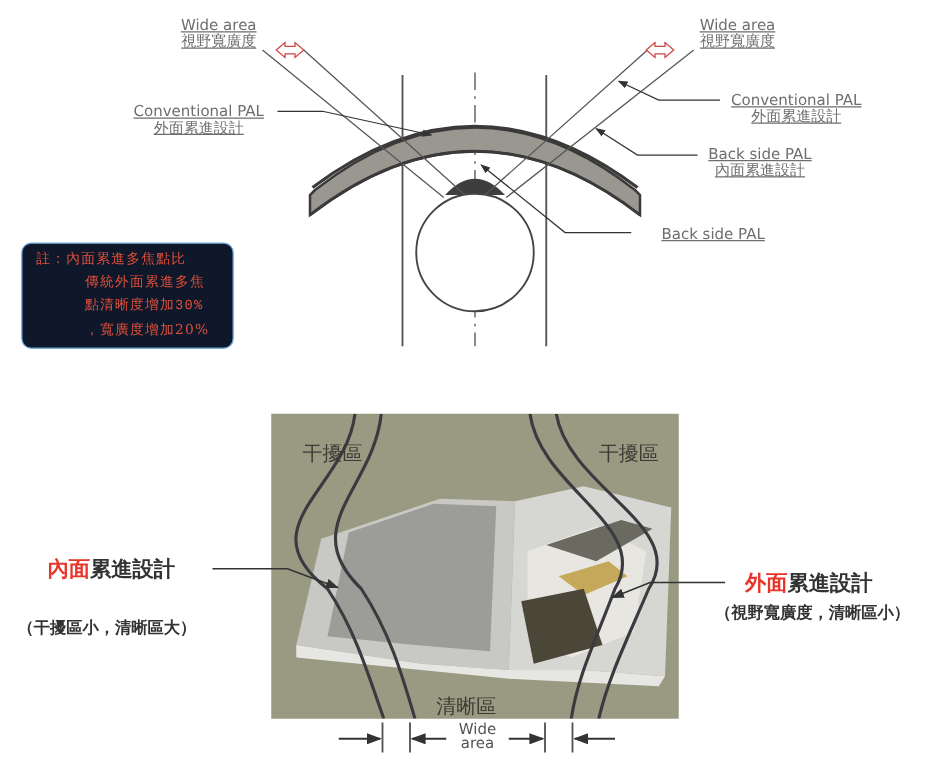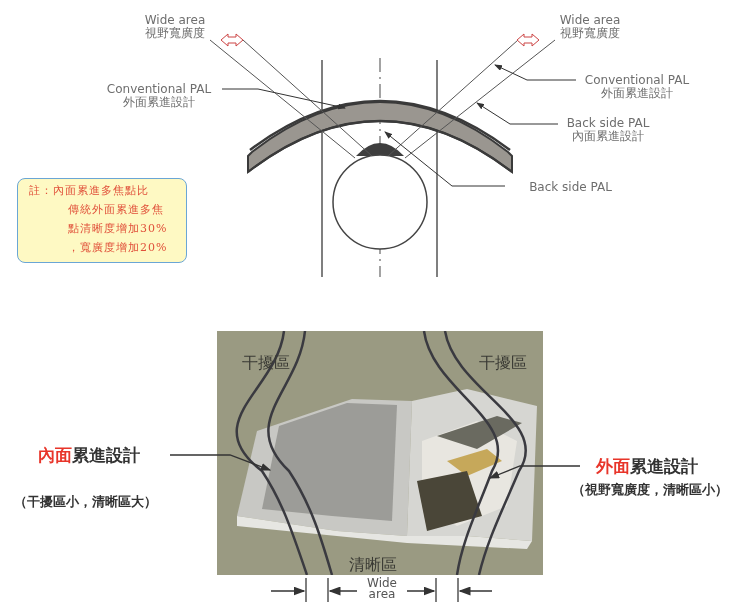--- a/index.html
+++ b/index.html
@@ -1,22 +1,22 @@
 <!DOCTYPE html>
 <html><head>
 <meta charset="utf-8">
 <style>
   html, body { margin: 0; padding: 0; background: #ffffff; }
   body { width: 750px; height: 608px; position: relative; overflow: hidden;
          font-family: "DejaVu Sans", "Liberation Sans", sans-serif; }
   .abs { position: absolute; }
   svg.layer { position: absolute; left: 0; top: 0; }
-  .lbl { color: #6e6e6e; font-size: 12px; line-height: 13px; text-align: center; white-space: nowrap; }
-  .note-box { position: absolute; left: 17px; top: 178px; width: 168px; height: 83px;
-              border: 1.5px solid #6aa6d6; border-radius: 8px; background: #fef9c3; }
+  .lbl { color: #6e6e6e; font-size: 12px; line-height: 13px; text-align: center; white-space: nowrap; text-decoration: underline; }
+  .note-box { position: absolute; left: 17px; top: 194px; width: 168px; height: 83px;
+              border: 1.5px solid #6aa6d6; border-radius: 8px; background: #0f172a; }
   .note-line { position: absolute; color: #e0503a; font-size: 11px; line-height: 12px; white-space: nowrap;
                font-family: "DejaVu Serif", "Liberation Serif", serif; letter-spacing: 1px; }
   .photo { position: absolute; left: 217px; top: 331px; width: 326px; height: 244px;
            background: #9a9a82; overflow: hidden; }
   .zone { position: absolute; font-family: "DejaVu Serif", "Liberation Serif", serif; color: #3a3a34; font-size: 16px; }
   .side-title { position: absolute; font-size: 17px; font-weight: bold; color: #333; white-space: nowrap; }
   .side-title .red { color: #e8352a; }
   .side-sub { position: absolute; font-size: 13px; font-weight: bold; color: #333; white-space: nowrap; }
   .wide-bottom { position: absolute; left: 360px; top: 578px; width: 44px; text-align: center;
                  color: #555; font-size: 12px; line-height: 11px; }
@@ -86,21 +86,21 @@
   <div>Back side PAL</div>
   <div>內面累進設計</div>
 </div>
 <div class="abs lbl" style="left:468px; top:181px; width:205px;">
   <div>Back side PAL</div>
 </div>
 
 <div class="note-box">
   <div class="note-line" style="left:11px; top:6px;">註：內面累進多焦點比</div>
   <div class="note-line" style="left:50px; top:25px;">傳統外面累進多焦</div>
-  <div class="note-line" style="left:50px; top:44px;">點清晰度增加30%</div>
+  <div class="note-line" style="left:50px; top:44px;font-family:Liberation Mono, monospace;">點清晰度增加30%</div>
   <div class="note-line" style="left:50px; top:63px;">，寬廣度增加20%</div>
 </div>
 
 <div class="photo">
   <svg width="326" height="244" style="position:absolute;left:0;top:0;">
 
     <polygon points="40,100 135,68 195,70 190,205 120,200 20,185" fill="#c8c8c4"></polygon>
     <polygon points="62,95 130,72 180,74 175,190 115,185 45,178" fill="#9c9c98"></polygon>
     <polygon points="195,70 250,58 320,75 315,210 250,205 190,205" fill="#d6d6d2"></polygon>
     <polygon points="205,110 260,90 300,110 290,175 240,195 205,175" fill="#e8e6e0"></polygon>

